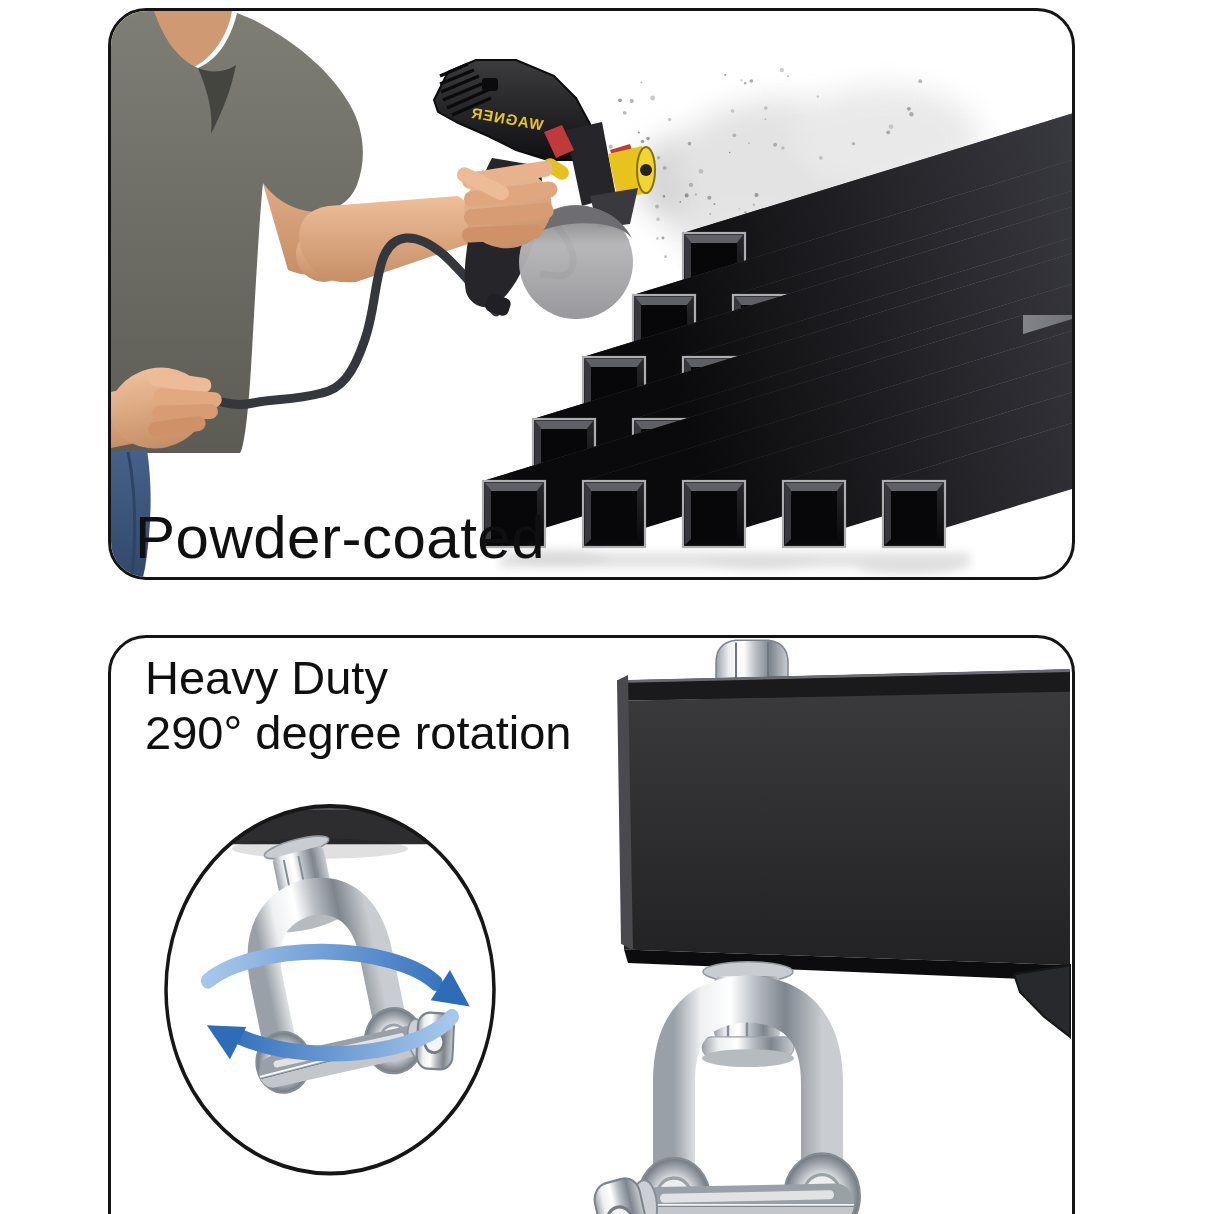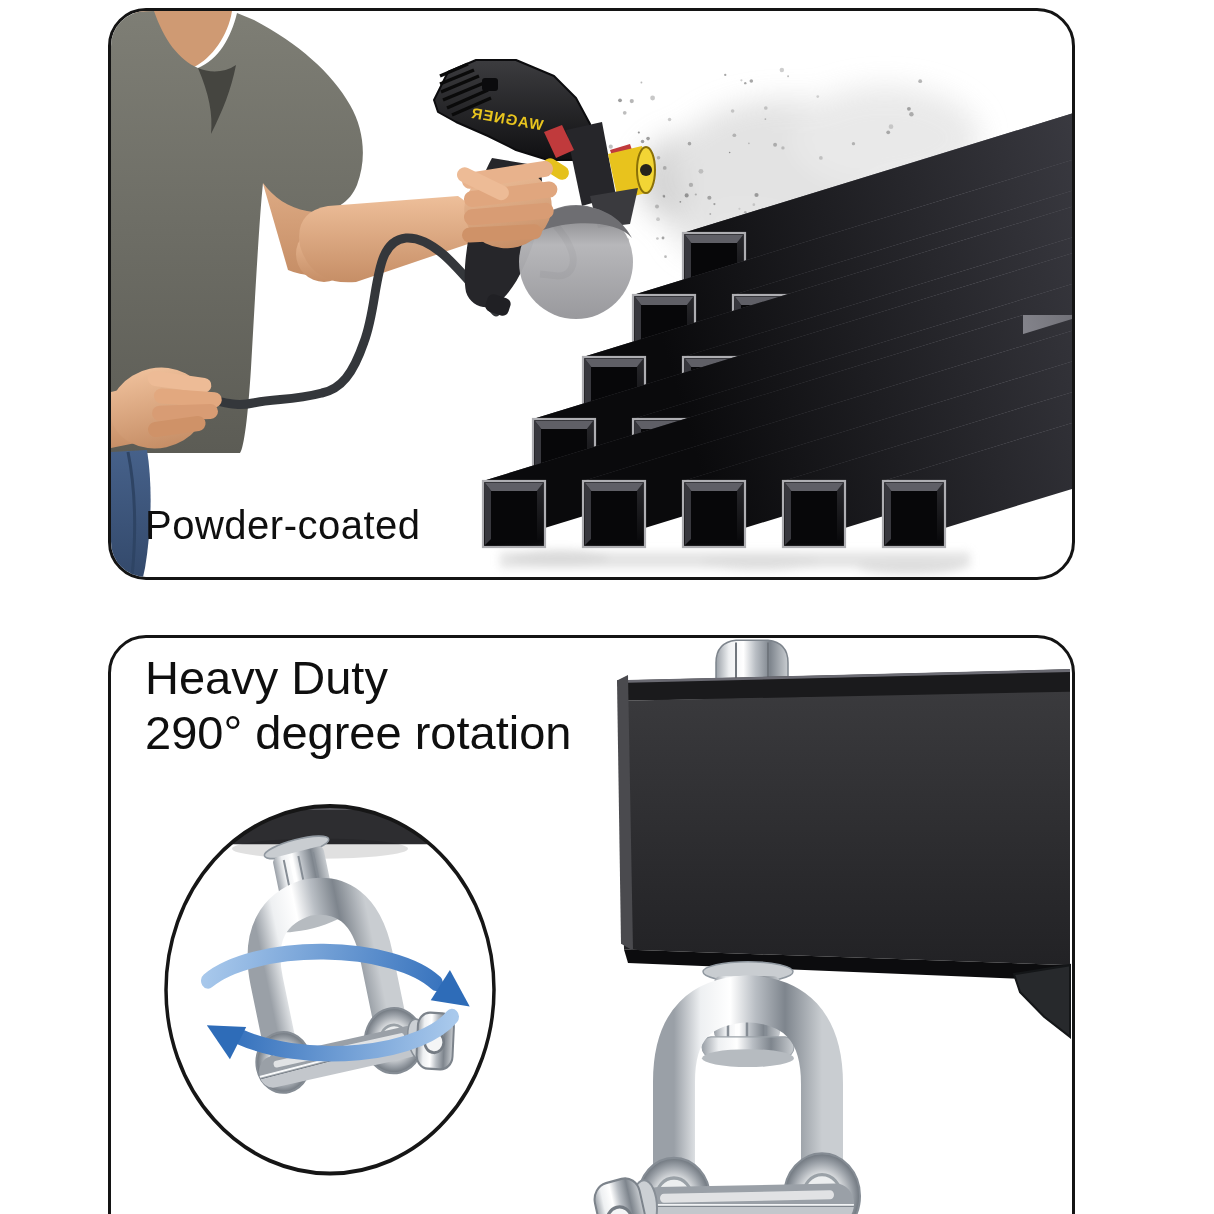--- a/index.html
+++ b/index.html
@@ -3,21 +3,21 @@
 <meta charset="utf-8">
 <style>
   html,body{margin:0;padding:0;background:#fff;}
   .canvas{position:relative;width:1214px;height:1214px;background:#ffffff;
           font-family:"Liberation Sans",sans-serif;overflow:hidden;}
   .panel{position:absolute;left:108px;width:967px;border:3px solid #141414;
          border-radius:38px;background:#fff;box-sizing:border-box;overflow:hidden;}
   #panel-top{top:8px;height:572px;}
   #panel-bottom{top:635px;height:639px;}
   .panel svg{position:absolute;left:0;top:0;width:100%;height:100%;display:block;}
-  .caption{position:absolute;left:34px;top:492px;font-size:40px;color:var(--caption-text,#0f0f0f);
+  .caption{position:absolute;left:24px;top:492px;font-size:60px;color:var(--caption-text,#0f0f0f);
            letter-spacing:0.5px;white-space:nowrap;text-align:right;}
   .heading{position:absolute;left:34px;top:12px;font-size:47px;line-height:55px;
            color:var(--caption-text,#0f0f0f);white-space:nowrap;}
 </style>
 </head>
 <body>
 
 <div class="canvas">
 
   <section class="panel" id="panel-top">

